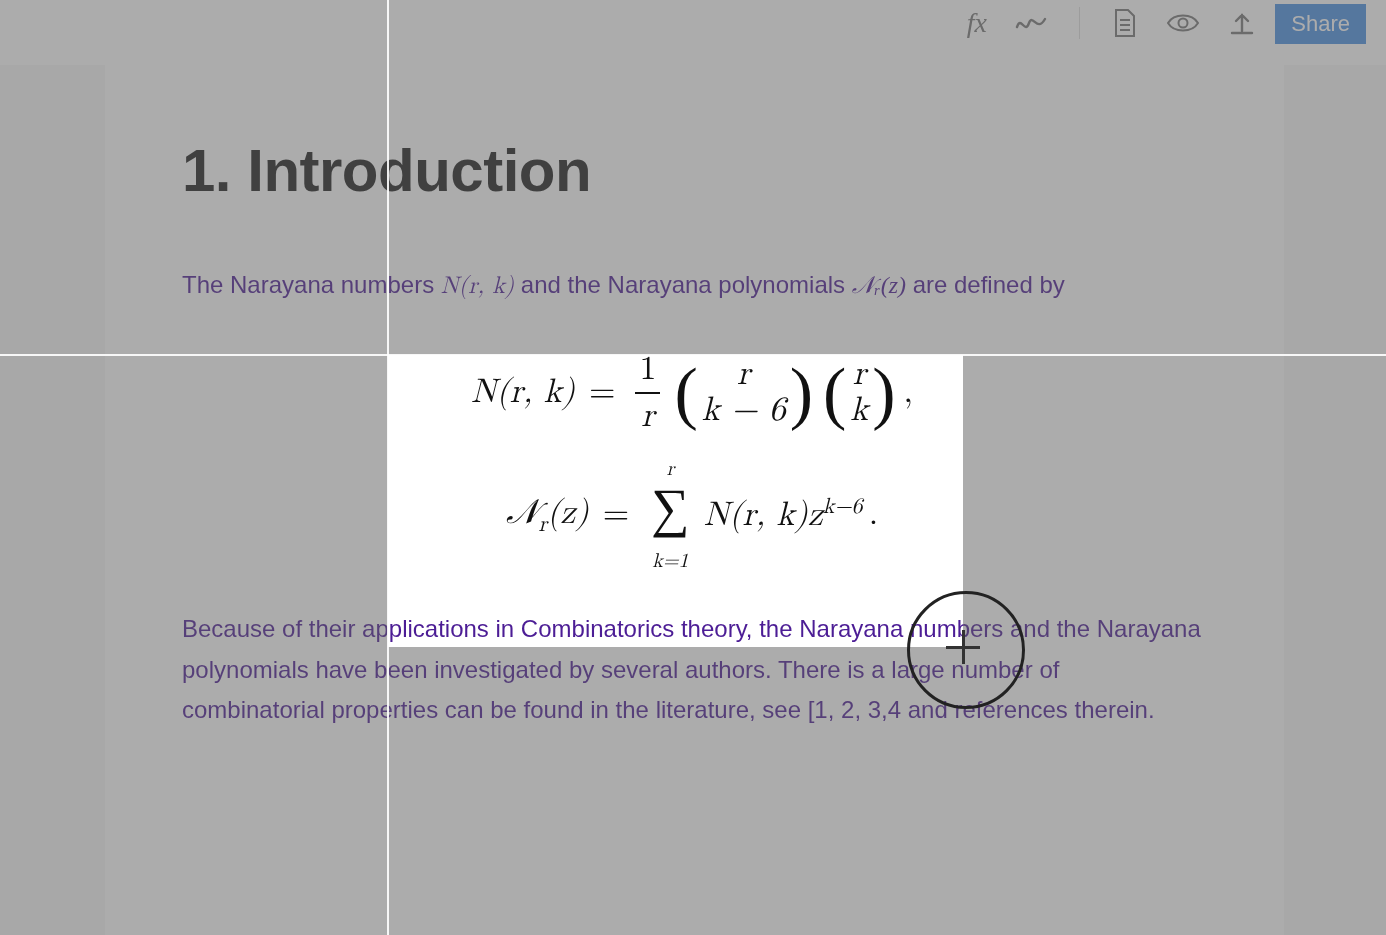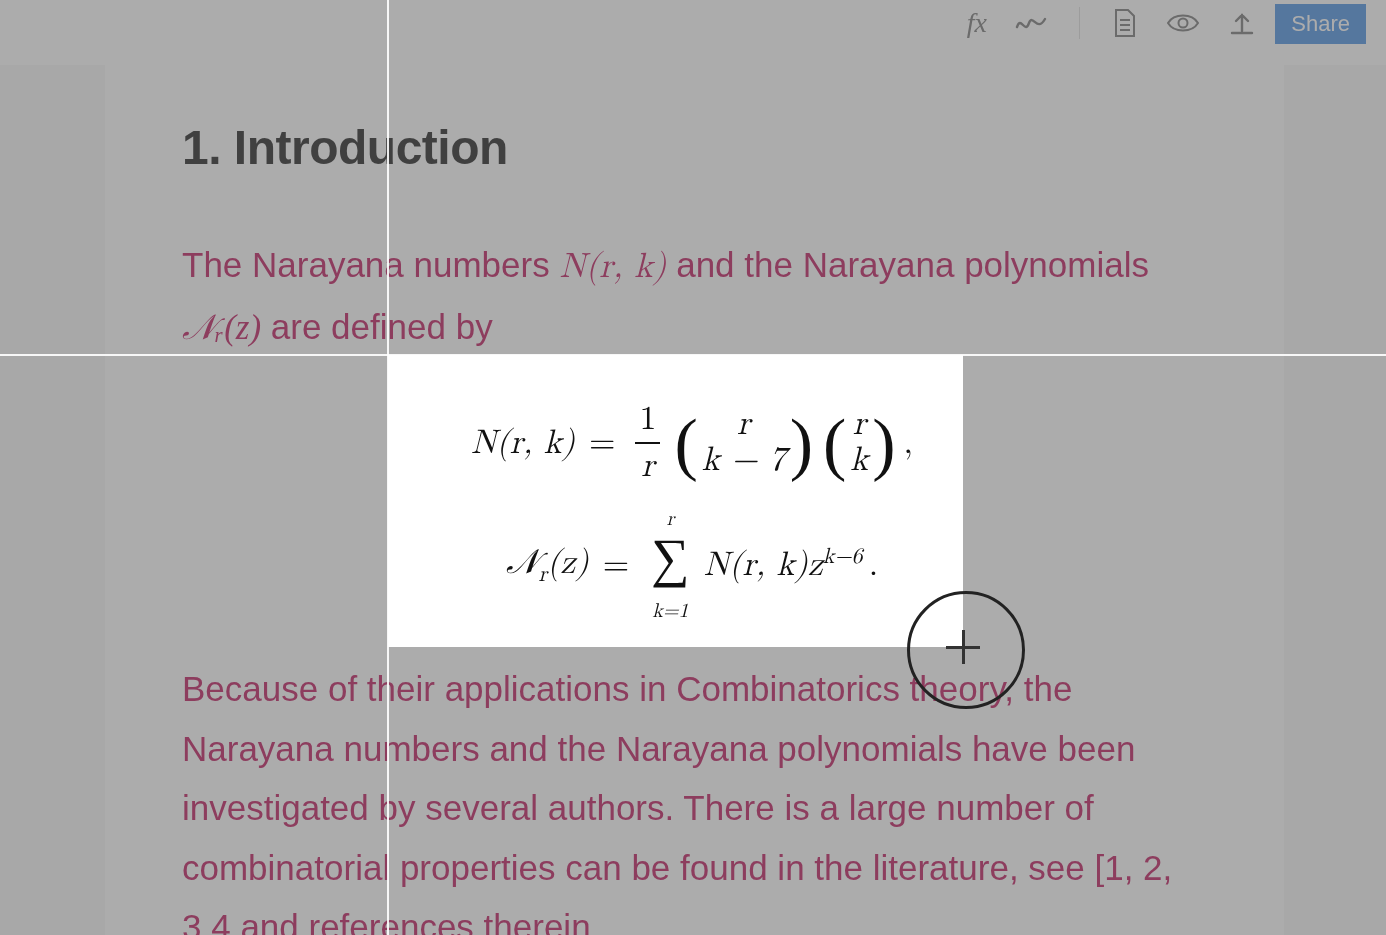--- a/index.html
+++ b/index.html
@@ -66,30 +66,30 @@
     font-weight: 500;
   }
   .content {
     position: absolute;
     left: 182px;
     top: 120px;
     width: 1020px;
     color: #2a2a2a;
   }
   h1.section-title {
-    font-size: 48px;
+    font-size: 60px;
     font-weight: 800;
-    margin: 0 0 60px 0;
+    margin: 16px 0 60px 0;
     color: #1f1f1f;
     letter-spacing: -0.5px;
   }
   .para {
-    font-size: 35px;
+    font-size: 24px;
     line-height: 1.7;
-    color: #be185d;
+    color: #4c1d95;
     margin: 0 0 12px 0;
   }
   .math-inline {
     font-family: "Latin Modern Math", "Cambria Math", Georgia, serif;
     font-style: italic;
   }
   .equation-block {
     margin: 22px auto 28px auto;
     width: 570px;
     background: #ffffff;
@@ -246,21 +246,21 @@
           <span style="margin:0 8px;">=</span>
           <span class="frac">
             <span class="num">1</span>
             <span class="bar"></span>
             <span class="den it">r</span>
           </span>
           <span class="binom">
             <span class="paren">(</span>
             <span class="stack">
               <span>r</span>
-              <span>k − 7</span>
+              <span>k − 6</span>
             </span>
             <span class="paren">)</span>
           </span>
           <span class="binom">
             <span class="paren">(</span>
             <span class="stack">
               <span>r</span>
               <span>k</span>
             </span>
             <span class="paren">)</span>

